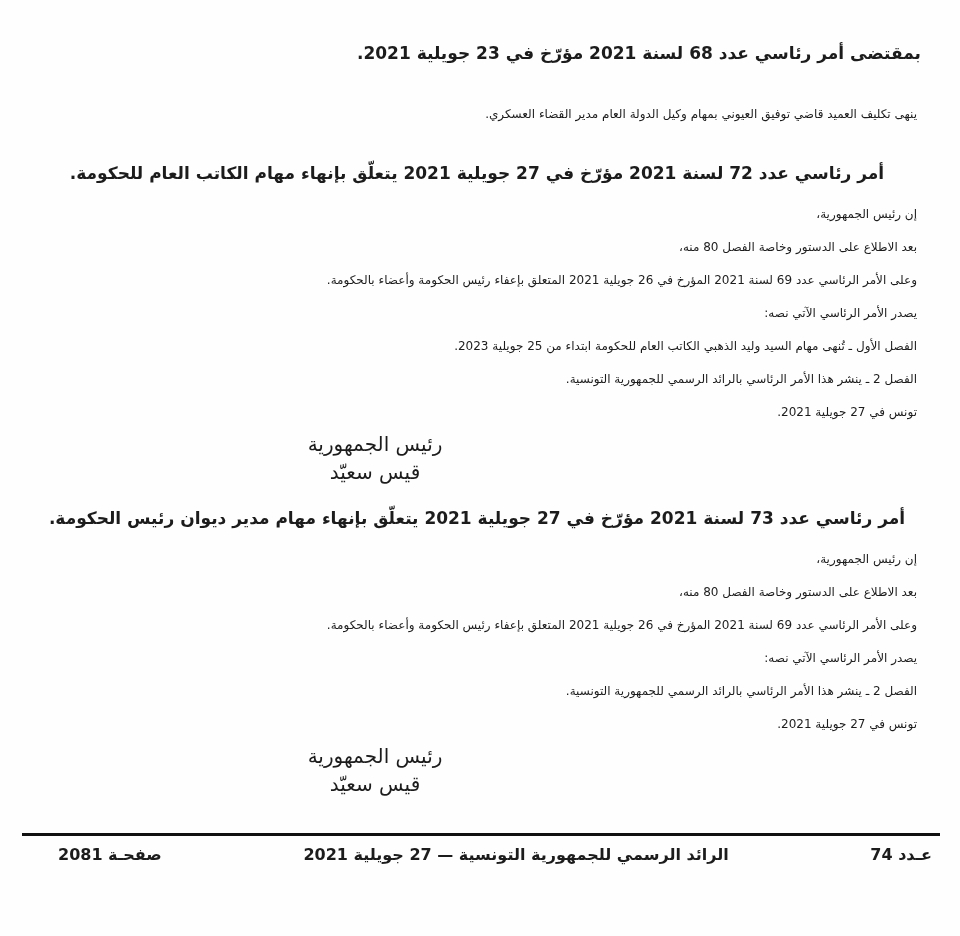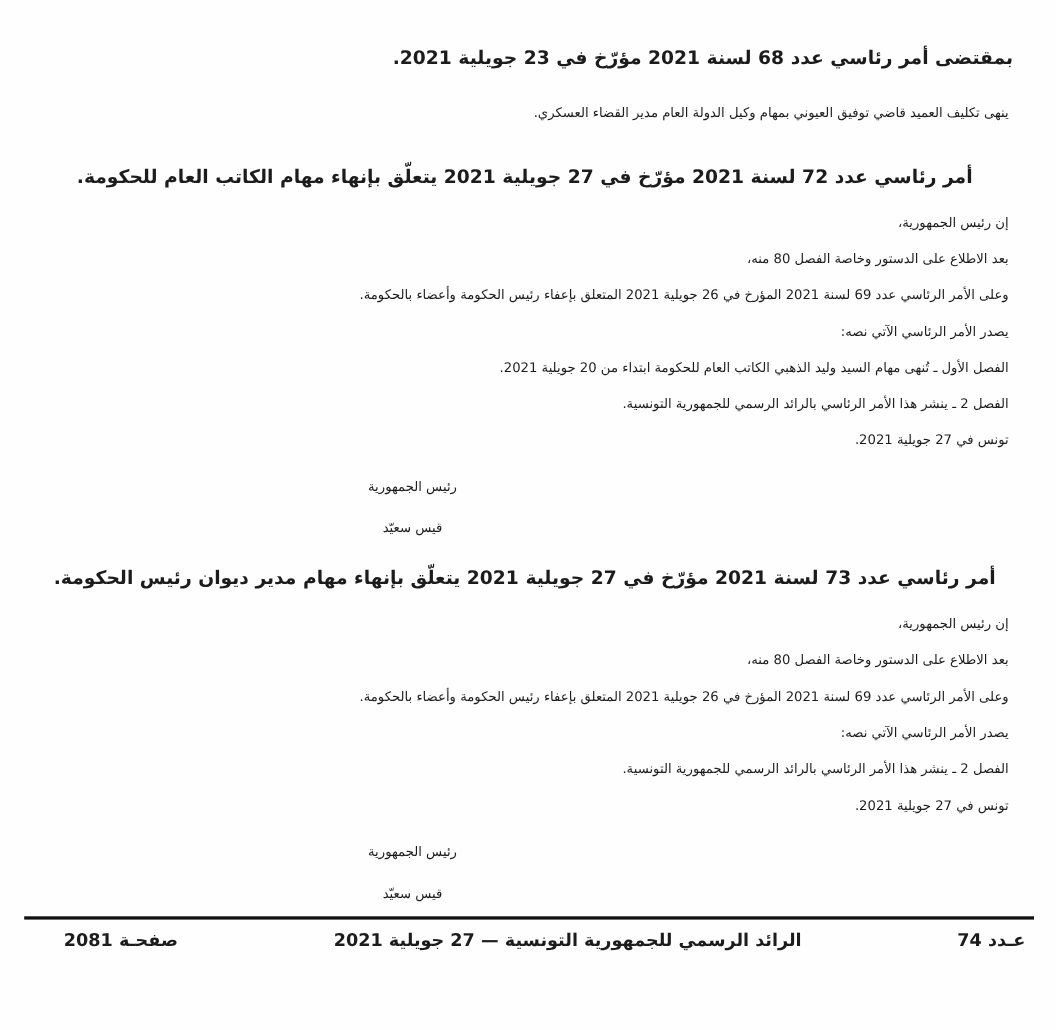--- a/index.html
+++ b/index.html
@@ -22,21 +22,21 @@
     padding: 40px 25px 0 25px;
   }
   .line {
     margin: 0;
     font-size: 12px;
     line-height: 33px;
     text-align: right;
     text-indent: 18px;
   }
   .ref-line {
-    margin: 0 0 20px 0;
+    margin: 0 0 32px 0;
     font-size: 17px;
     font-weight: bold;
     line-height: 26px;
     text-align: right;
     text-indent: 14px;
   }
   .decree-heading {
     margin: 0 0 10px 0;
     font-size: 17px;
     font-weight: bold;
@@ -45,22 +45,22 @@
     text-indent: 6px;
   }
   .decree-72 { margin-top: 27px; }
   .decree-73 { margin-top: 18px; }
   .signature {
     width: 150px;
     margin: 2px 485px 0 0;
     text-align: center;
   }
   .signature p {
-    margin: 12px;
-    font-size: 12px;
+    margin: 2px;
+    font-size: 20px;
     line-height: 26px;
   }
   .footer {
     position: absolute;
     top: 833px;
     left: 0;
     right: 0;
   }
   .footer-rule {
     height: 3px;
@@ -88,21 +88,21 @@
       <p class="ref-line">بمقتضى أمر رئاسي عدد 68 لسنة 2021 مؤرّخ في 23 جويلية 2021.</p>
       <p class="line">ينهى تكليف العميد قاضي توفيق العيوني بمهام وكيل الدولة العام مدير القضاء العسكري.</p>
     </section>
 
     <section class="decree-72">
       <h2 class="decree-heading">أمر رئاسي عدد 72 لسنة 2021 مؤرّخ في 27 جويلية 2021 يتعلّق بإنهاء مهام الكاتب العام للحكومة.</h2>
       <p class="line">إن رئيس الجمهورية،</p>
       <p class="line">بعد الاطلاع على الدستور وخاصة الفصل 80 منه،</p>
       <p class="line">وعلى الأمر الرئاسي عدد 69 لسنة 2021 المؤرخ في 26 جويلية 2021 المتعلق بإعفاء رئيس الحكومة وأعضاء بالحكومة.</p>
       <p class="line">يصدر الأمر الرئاسي الآتي نصه:</p>
-      <p class="line">الفصل الأول ـ تُنهى مهام السيد وليد الذهبي الكاتب العام للحكومة ابتداء من 20 جويلية 2021.</p>
+      <p class="line">الفصل الأول ـ تُنهى مهام السيد وليد الذهبي الكاتب العام للحكومة ابتداء من 25 جويلية 2023.</p>
       <p class="line">الفصل 2 ـ ينشر هذا الأمر الرئاسي بالرائد الرسمي للجمهورية التونسية.</p>
       <p class="line">تونس في 27 جويلية 2021.</p>
       <div class="signature">
         <p>رئيس الجمهورية</p>
         <p>قيس سعيّد</p>
       </div>
     </section>
 
     <section class="decree-73">
       <h2 class="decree-heading">أمر رئاسي عدد 73 لسنة 2021 مؤرّخ في 27 جويلية 2021 يتعلّق بإنهاء مهام مدير ديوان رئيس الحكومة.</h2>

